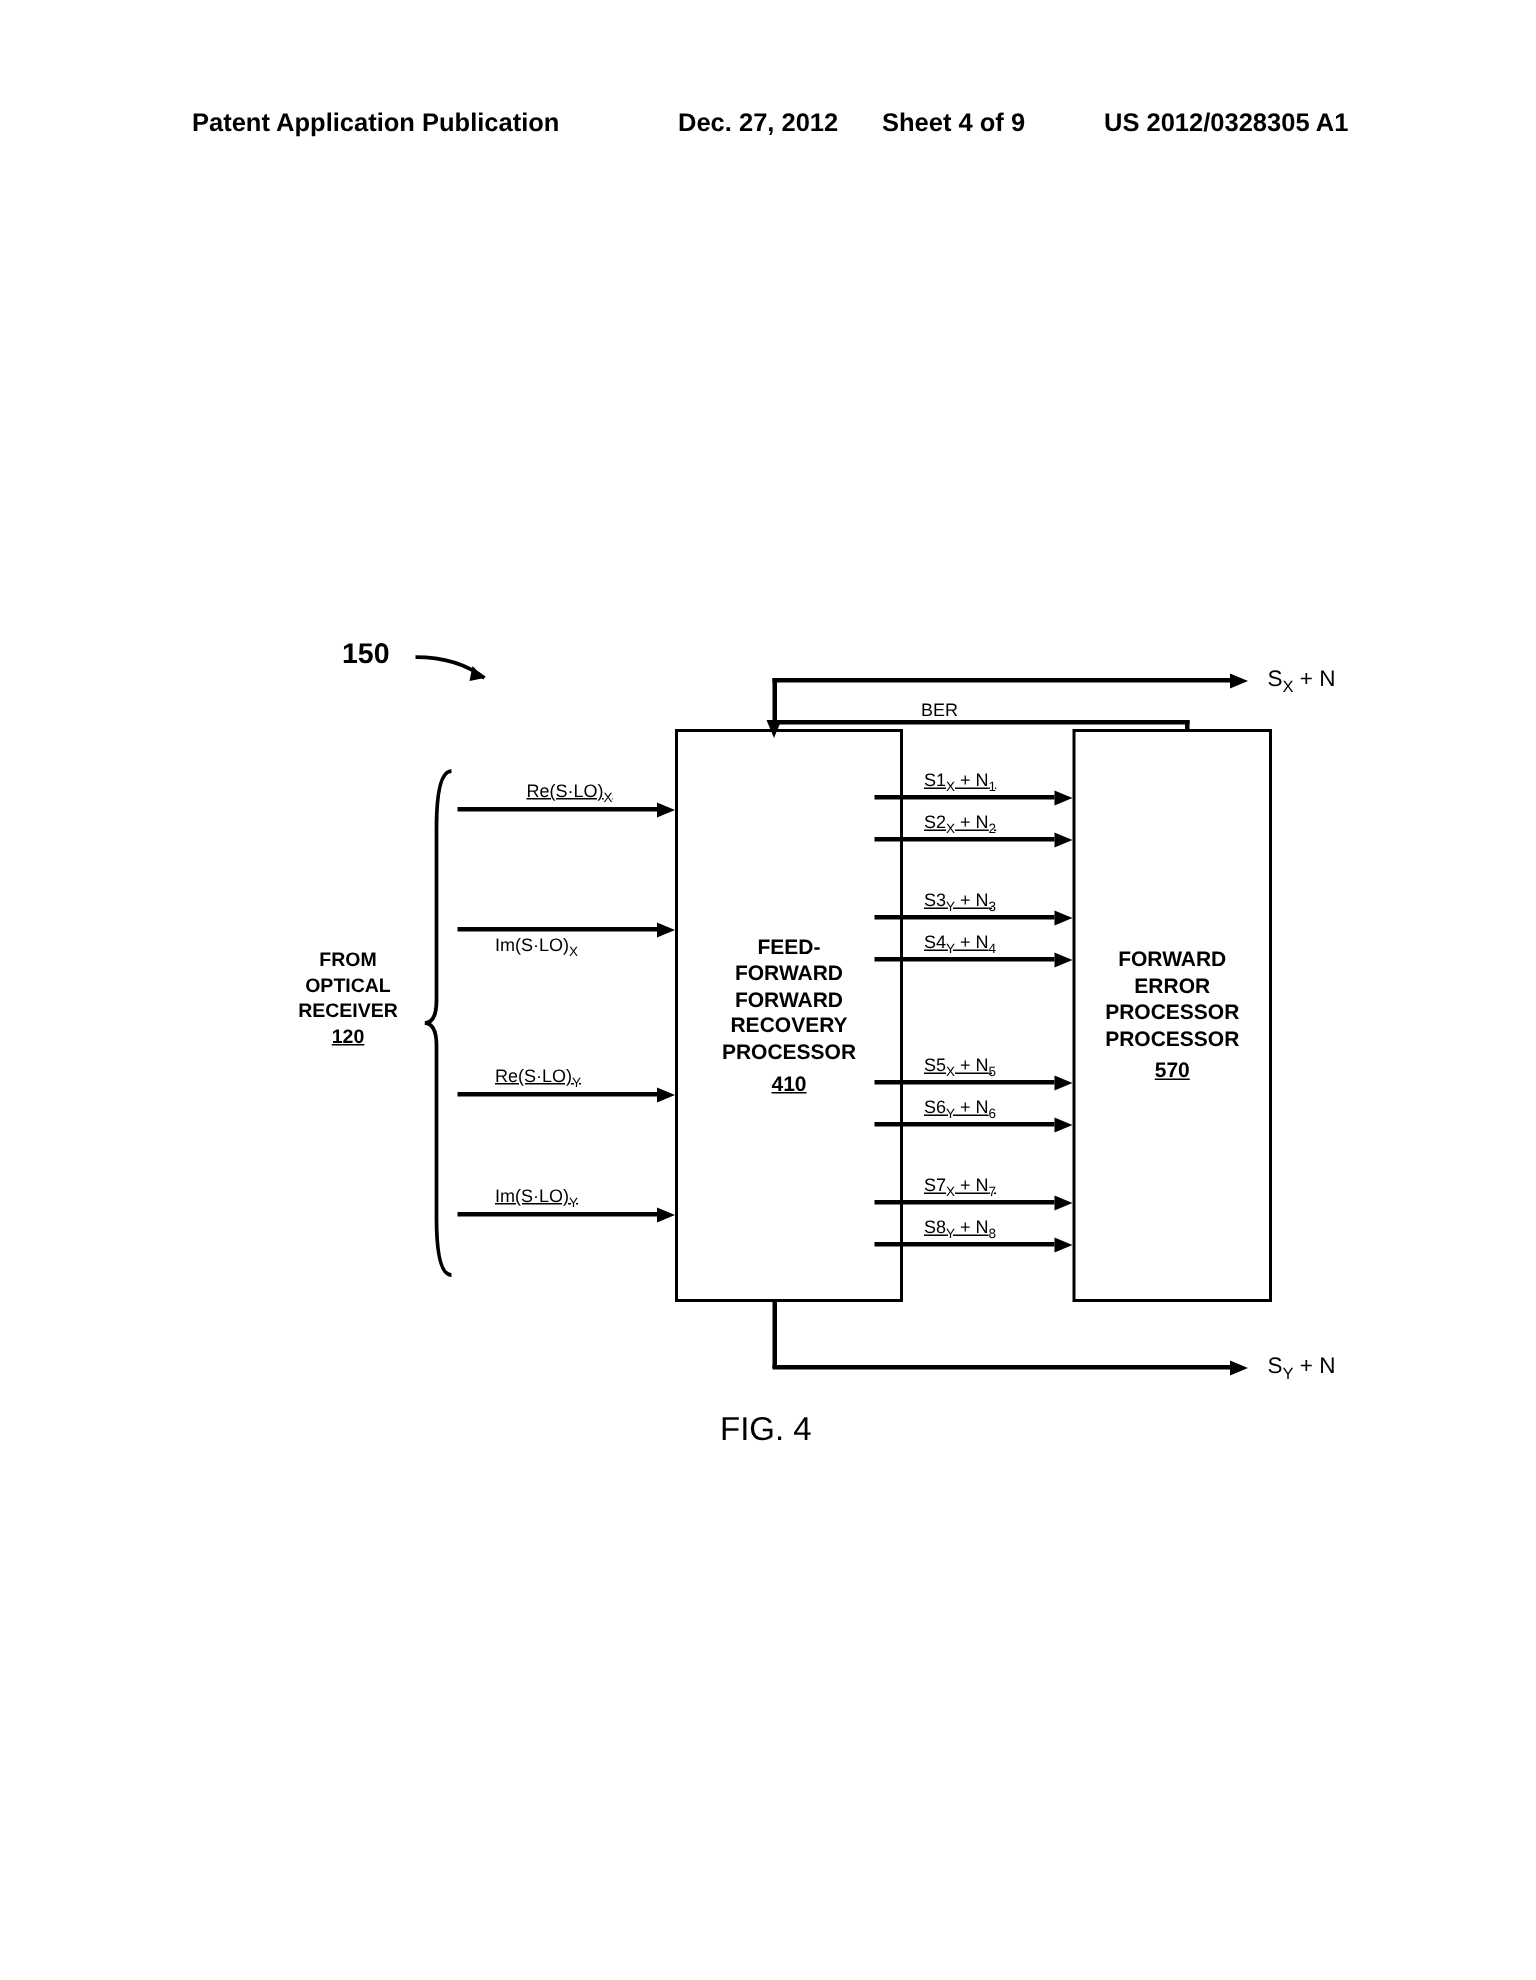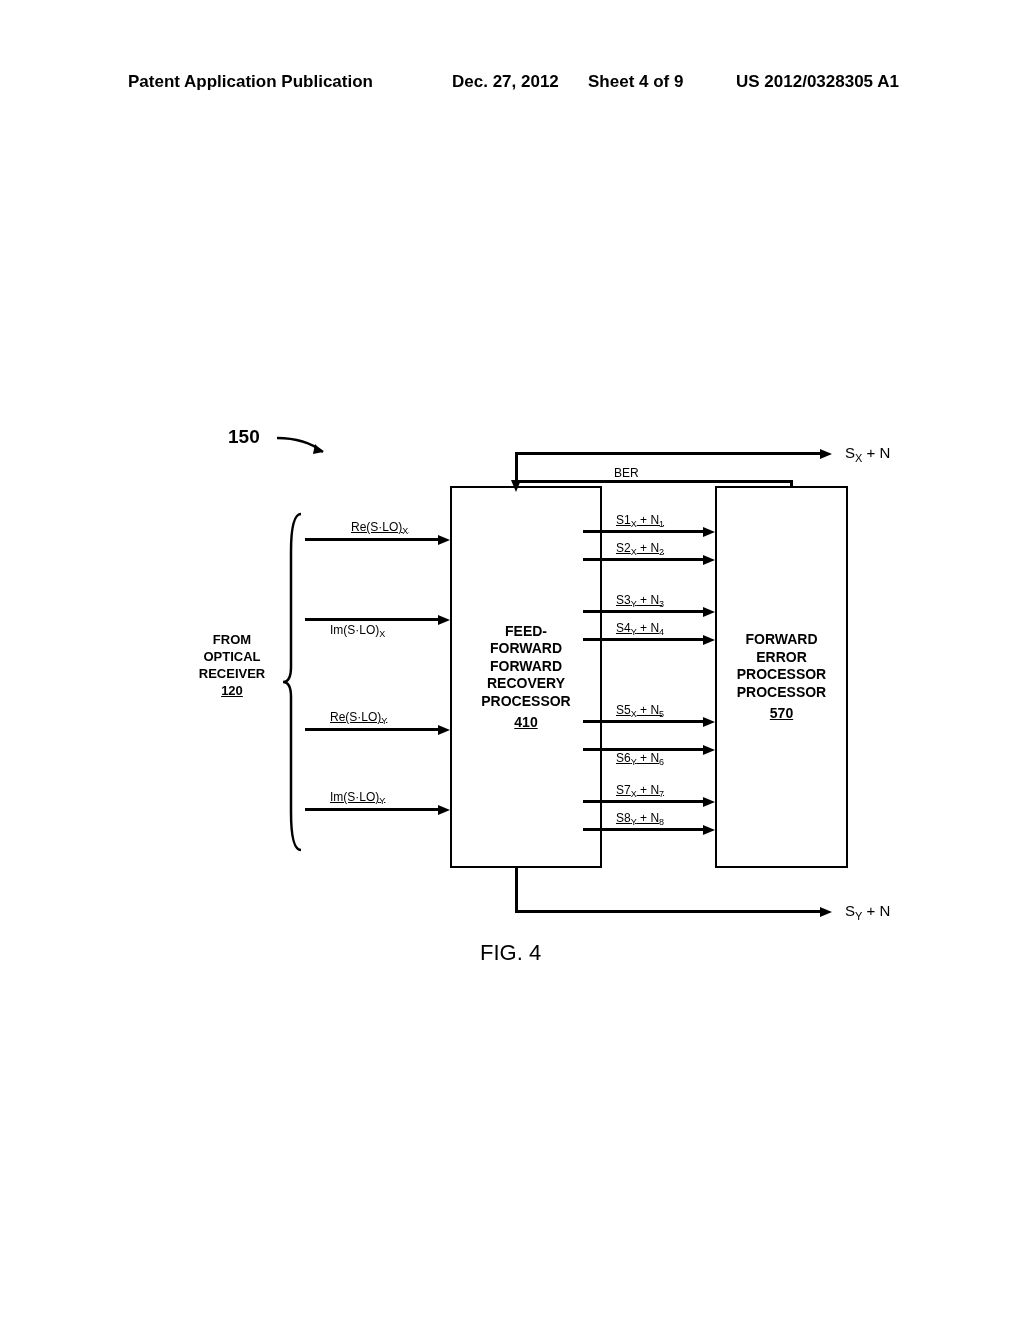--- a/index.html
+++ b/index.html
@@ -201,21 +201,21 @@
   <div class="arrow-head right" style="left:703px; top:606.5px;"></div>
 
   <div class="sig-label" style="left:616px; top:621px; text-decoration:underline;text-align:right;">S4<sub>Y</sub> + N<sub>4</sub></div>
   <div class="arrow-line" style="left:583px; top:638px; width:120px;"></div>
   <div class="arrow-head right" style="left:703px; top:634.5px;"></div>
 
   <div class="sig-label" style="left:616px; top:703px; text-decoration:underline;">S5<sub>X</sub> + N<sub>5</sub></div>
   <div class="arrow-line" style="left:583px; top:720px; width:120px;"></div>
   <div class="arrow-head right" style="left:703px; top:716.5px;"></div>
 
-  <div class="sig-label" style="left:616px; top:731px; text-decoration:underline;margin-top:20px;">S6<sub>Y</sub> + N<sub>6</sub></div>
+  <div class="sig-label" style="left:616px; top:731px; text-decoration:underline;">S6<sub>Y</sub> + N<sub>6</sub></div>
   <div class="arrow-line" style="left:583px; top:748px; width:120px;"></div>
   <div class="arrow-head right" style="left:703px; top:744.5px;"></div>
 
   <div class="sig-label" style="left:616px; top:783px; text-decoration:underline;">S7<sub>X</sub> + N<sub>7</sub></div>
   <div class="arrow-line" style="left:583px; top:800px; width:120px;"></div>
   <div class="arrow-head right" style="left:703px; top:796.5px;"></div>
 
   <div class="sig-label" style="left:616px; top:811px; text-decoration:underline;">S8<sub>Y</sub> + N<sub>8</sub></div>
   <div class="arrow-line" style="left:583px; top:828px; width:120px;"></div>
   <div class="arrow-head right" style="left:703px; top:824.5px;"></div>

